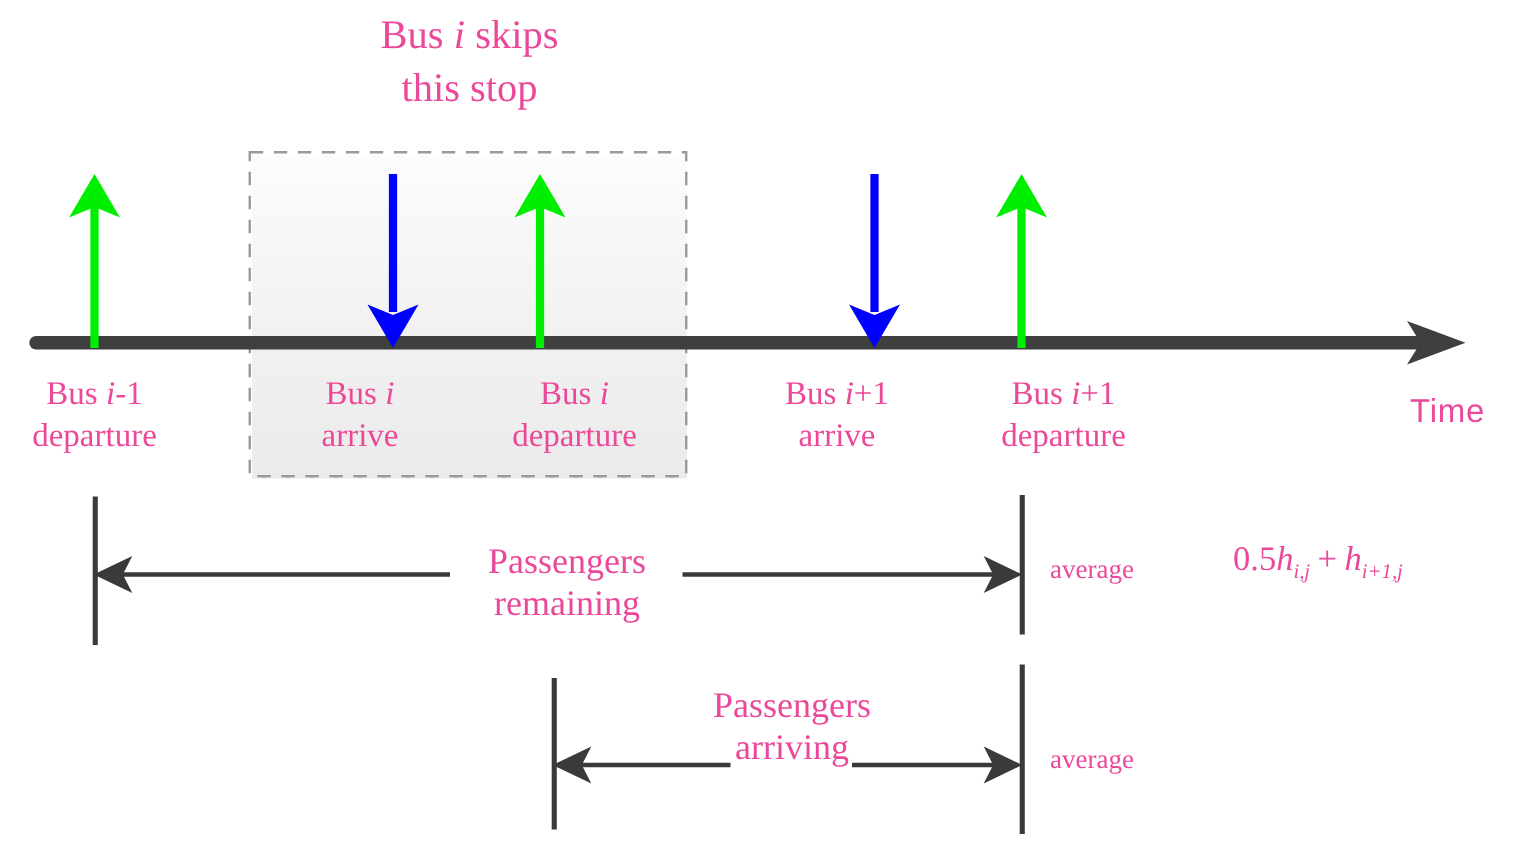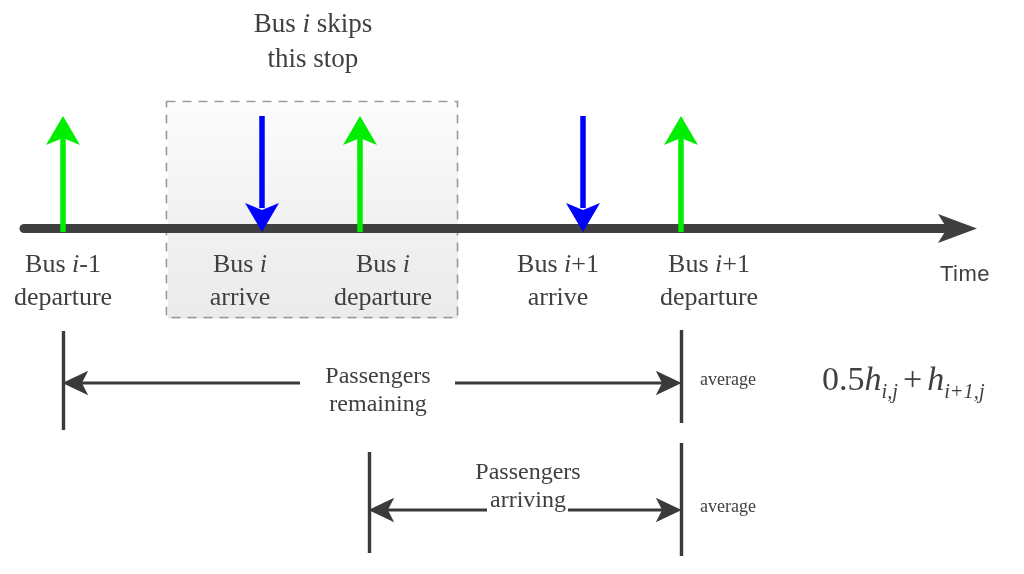--- a/index.html
+++ b/index.html
@@ -21,53 +21,53 @@
     left: 0;
     top: 0;
     width: 1024px;
     height: 574px;
     overflow: visible;
   }
   .txt {
     position: absolute;
     white-space: nowrap;
     font-family: "Liberation Serif", "DejaVu Serif", serif;
-    color: #404040;
+    color: #ec4899;
     line-height: 1.12;
   }
   .center { transform: translateX(-50%); text-align: center; }
 
   
   #title-block {
     font-size: 27px;
     text-align: center;
     line-height: 1.28;
   }
   
   .evt-label {
-    font-size: 26px;
+    font-size: 22px;
     text-align: center;
     line-height: 1.25;
   }
   
   #time-label {
     font-family: "Liberation Sans", "DejaVu Sans", sans-serif;
     font-size: 22px;
     letter-spacing: 0.5px;
   }
   
   .measure-label {
     font-size: 24px;
     text-align: center;
     line-height: 1.18;
   }
   .avg-word { font-size: 18px; }
   
   .formula {
-    font-size: 34px;
+    font-size: 23px;
     font-family: "Liberation Serif", "DejaVu Serif", serif;
   }
   .sub {
     font-style: italic;
     font-size: 0.60em;
     vertical-align: -0.38em;
     letter-spacing: 0px;
   }
   .plusgap { padding: 0 5px; }
   em.var { font-style: italic; }

